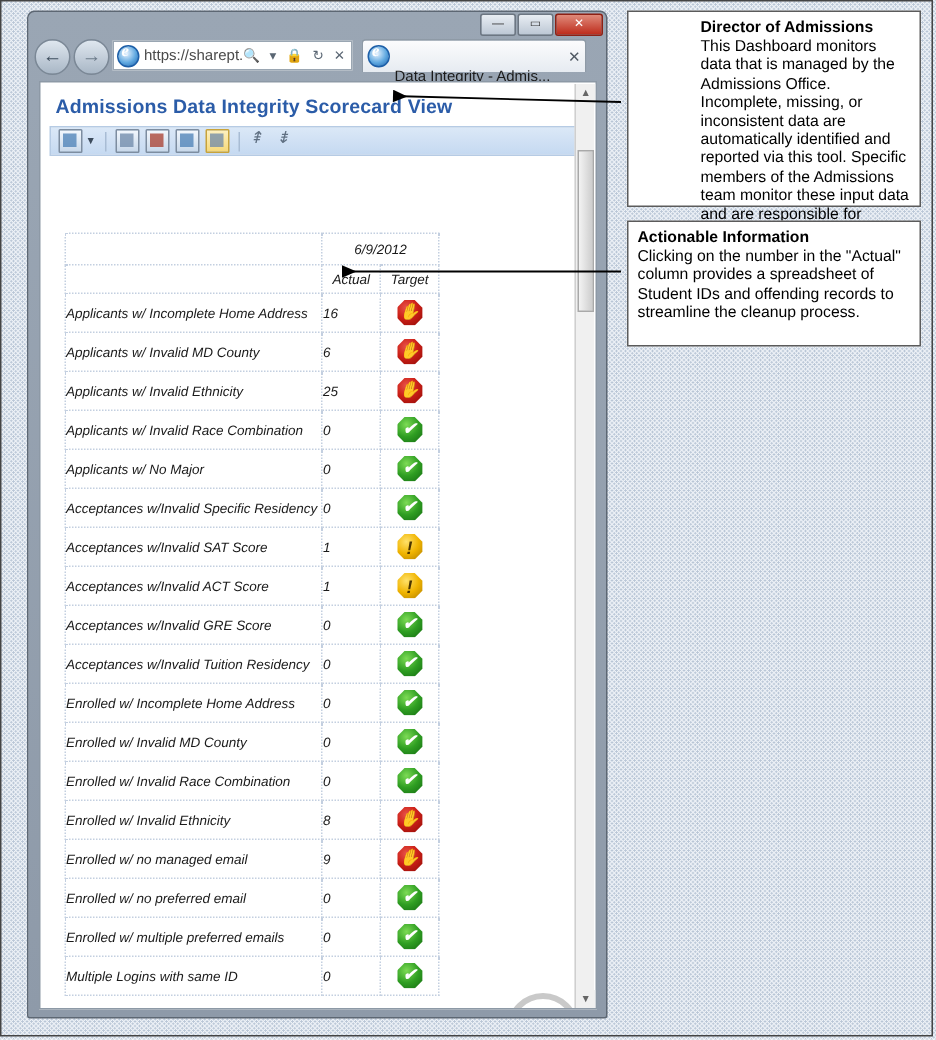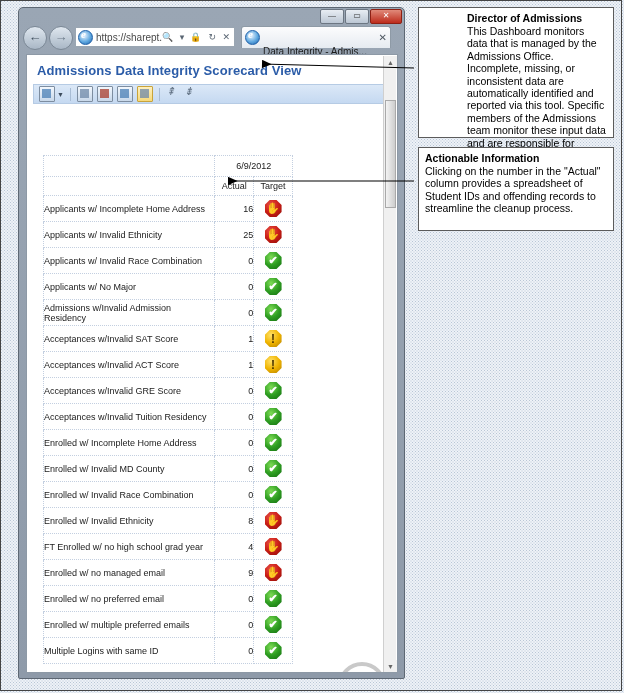--- a/index.html
+++ b/index.html
@@ -76,30 +76,30 @@
     background:#6e88a8;opacity:.75;}
   .tbicon.r i{background:#a83c2c;}
   .tbicon.g i{background:#4a7fb5;}
   .tbcaret{font-size:7px;color:#3c4b5c;margin-left:-2px;}
   .tbsep{width:1px;height:13px;background:#a8bcd4;margin:0 2px;}
   .tbicon.flat{border:none;background:none;}
   .tbicon.flat i{background:none;color:#3a4a5c;font-size:11px;left:0;top:-2px;width:14px;height:14px;}
 
   
   .scwrap{position:absolute;left:16px;top:100px;width:250px;}
-  table.sc{border-collapse:collapse;width:250px;font-size:9px;color:#1a1a1a;}
+  table.sc{border-collapse:collapse;width:250px;font-size:9px;color:#1a1a1a;font-style:italic;}
   table.sc td,table.sc th{
     border:1px dotted #c3cfe0;padding:0;vertical-align:middle;
   }
   .hdr-date{height:20px;text-align:center;font-weight:normal;font-size:9px;
     border:1px dotted #c3cfe0;color:#1a1a1a;}
   .hdr-blank{border:1px dotted #dfe6ef;}
   .hdr-sub{height:18px;text-align:center;font-weight:normal;font-size:9px;color:#1a1a1a;margin-top:23px;}
   .c-label{width:172px;padding:0 0 0 7px;height:25px;font-size:9px;text-align:left;}
-  .c-actual{width:38px;text-align:right;font-size:9px;}
+  .c-actual{width:38px;text-align:left;font-size:9px;}
   .c-target{width:38px;text-align:center;}
 
   
   .ico{display:inline-block;width:17px;height:17px;position:relative;vertical-align:middle;}
   .oct{position:absolute;inset:0;
     clip-path:polygon(30% 0,70% 0,100% 30%,100% 70%,70% 100%,30% 100%,0 70%,0 30%);}
   .ico.stop .oct{background:radial-gradient(circle at 35% 30%,#e8544a 0%,#cc1f17 45%,#8e0b06 100%);}
   .ico.ok   .oct{background:radial-gradient(circle at 35% 30%,#7ddb55 0%,#2f9e22 50%,#136b10 100%);}
   .ico.warn .oct{background:radial-gradient(circle at 35% 30%,#ffe169 0%,#f0b400 50%,#b07d00 100%);}
   .glyph{position:absolute;inset:0;display:flex;align-items:center;justify-content:center;
@@ -206,36 +206,41 @@
             <th class="hdr-sub">Target</th>
           </tr>
         </thead>
         <tbody id="sc-body">
             <tr>
               <td class="c-label">Applicants w/ Incomplete Home Address</td>
               <td class="c-actual">16</td>
               <td class="c-target"><span class="ico stop"><span class="oct"></span><span class="glyph">✋</span></span></td>
             </tr>
             <tr>
+              <td class="c-label">Applicants w/ Invalid MD County</td>
+              <td class="c-actual">6</td>
+              <td class="c-target"><span class="ico stop"><span class="oct"></span><span class="glyph">✋</span></span></td>
+            </tr>
+            <tr>
               <td class="c-label">Applicants w/ Invalid Ethnicity</td>
               <td class="c-actual">25</td>
               <td class="c-target"><span class="ico stop"><span class="oct"></span><span class="glyph">✋</span></span></td>
             </tr>
             <tr>
               <td class="c-label">Applicants w/ Invalid Race Combination</td>
               <td class="c-actual">0</td>
               <td class="c-target"><span class="ico ok"><span class="oct"></span><span class="glyph">✔</span></span></td>
             </tr>
             <tr>
               <td class="c-label">Applicants w/ No Major</td>
               <td class="c-actual">0</td>
               <td class="c-target"><span class="ico ok"><span class="oct"></span><span class="glyph">✔</span></span></td>
             </tr>
             <tr>
-              <td class="c-label">Admissions w/Invalid Admission Residency</td>
+              <td class="c-label">Acceptances w/Invalid Specific Residency</td>
               <td class="c-actual">0</td>
               <td class="c-target"><span class="ico ok"><span class="oct"></span><span class="glyph">✔</span></span></td>
             </tr>
             <tr>
               <td class="c-label">Acceptances w/Invalid SAT Score</td>
               <td class="c-actual">1</td>
               <td class="c-target"><span class="ico warn"><span class="oct"></span><span class="glyph">!</span></span></td>
             </tr>
             <tr>
               <td class="c-label">Acceptances w/Invalid ACT Score</td>
@@ -263,25 +268,20 @@
               <td class="c-target"><span class="ico ok"><span class="oct"></span><span class="glyph">✔</span></span></td>
             </tr>
             <tr>
               <td class="c-label">Enrolled w/ Invalid Race Combination</td>
               <td class="c-actual">0</td>
               <td class="c-target"><span class="ico ok"><span class="oct"></span><span class="glyph">✔</span></span></td>
             </tr>
             <tr>
               <td class="c-label">Enrolled w/ Invalid Ethnicity</td>
               <td class="c-actual">8</td>
-              <td class="c-target"><span class="ico stop"><span class="oct"></span><span class="glyph">✋</span></span></td>
-            </tr>
-            <tr>
-              <td class="c-label">FT Enrolled w/ no high school grad year</td>
-              <td class="c-actual">4</td>
               <td class="c-target"><span class="ico stop"><span class="oct"></span><span class="glyph">✋</span></span></td>
             </tr>
             <tr>
               <td class="c-label">Enrolled w/ no managed email</td>
               <td class="c-actual">9</td>
               <td class="c-target"><span class="ico stop"><span class="oct"></span><span class="glyph">✋</span></span></td>
             </tr>
             <tr>
               <td class="c-label">Enrolled w/ no preferred email</td>
               <td class="c-actual">0</td>

